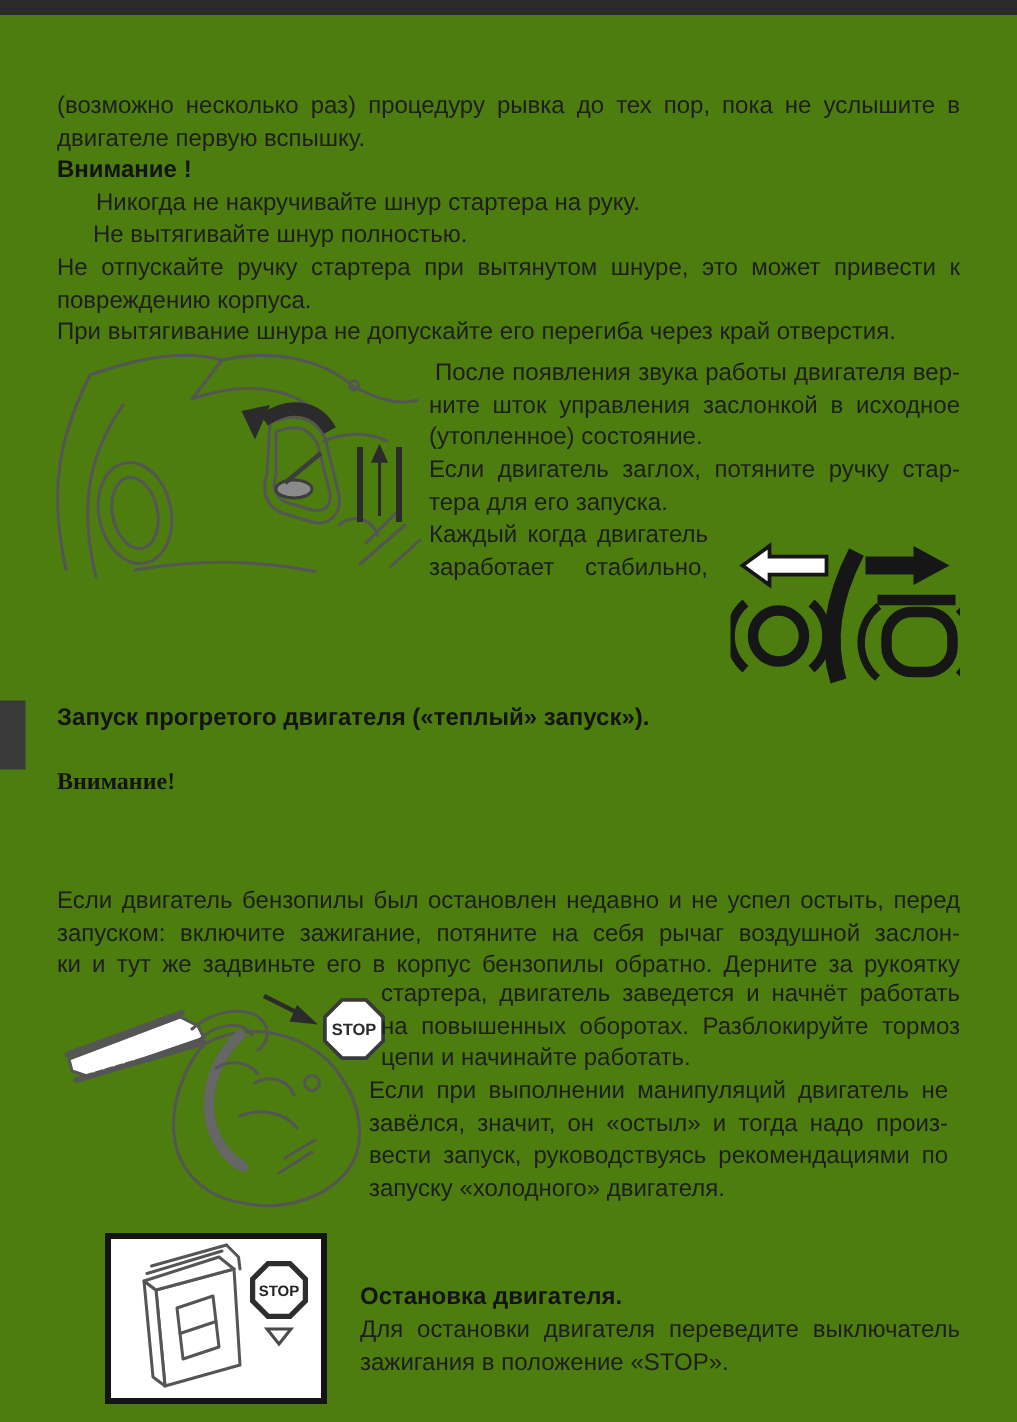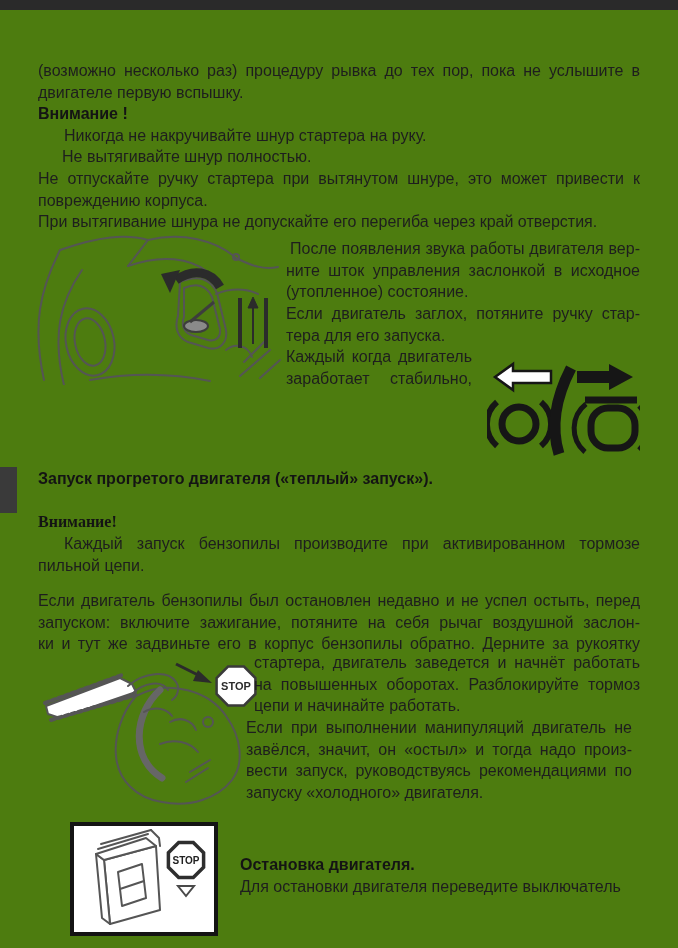--- a/index.html
+++ b/index.html
@@ -120,24 +120,20 @@
   </div>
 
   <div class="abs tabmark" style="left:0;top:467px;width:17px;height:46px;"></div>
 
   <div class="abs b" style="left:38px;top:468px;width:602px;">
       <div class="jl">Запуск прогретого двигателя («теплый» запуск»).</div>
     </div>
   <div class="abs b" style="left:38px;top:511px;width:602px;font-family:Liberation Serif, serif;">
       <div class="jl">Внимание!</div>
     </div>
-  <div class="abs p indent-first" style="left:38px;top:533px;width:602px;">
-      <div class="jl">Каждый запуск бензопилы производите при активированном тормозе</div>
-      <div class="jl">пильной цепи.</div>
-    </div>
   <div class="abs just-all" style="left:38px;top:590px;width:602px;">
       <div class="jl">Если двигатель бензопилы был остановлен недавно и не успел остыть, перед</div>
       <div class="jl">запуском: включите зажигание, потяните на себя рычаг воздушной заслон-</div>
       <div class="jl">ки и тут же задвиньте его в корпус бензопилы обратно. Дерните за рукоятку</div>
     </div>
 
   <div class="abs" style="left:40px;top:652px;width:218px;height:162px;">
     <svg width="218" height="162" viewBox="0 0 218 162">
       <g class="fig-stroke">
         <polygon points="6,54 80,26 92,32 96,40 20,66 8,62" fill="#ffffff"></polygon>
@@ -195,15 +191,16 @@
         <polygon points="104,60 120,60 112,70" fill="#ffffff" stroke="#4a4a4a" stroke-width="2"></polygon>
       </g>
     </svg>
   </div>
 
   <div class="abs b" style="left:240px;top:854px;width:400px;">
       <div class="jl">Остановка двигателя.</div>
     </div>
   <div class="abs p" style="left:240px;top:876px;width:400px;">
       <div class="jl">Для остановки двигателя переведите выключатель</div>
+      <div class="jl">зажигания в положение «STOP».</div>
     </div>
 
 </div>
 
 </body></html>

